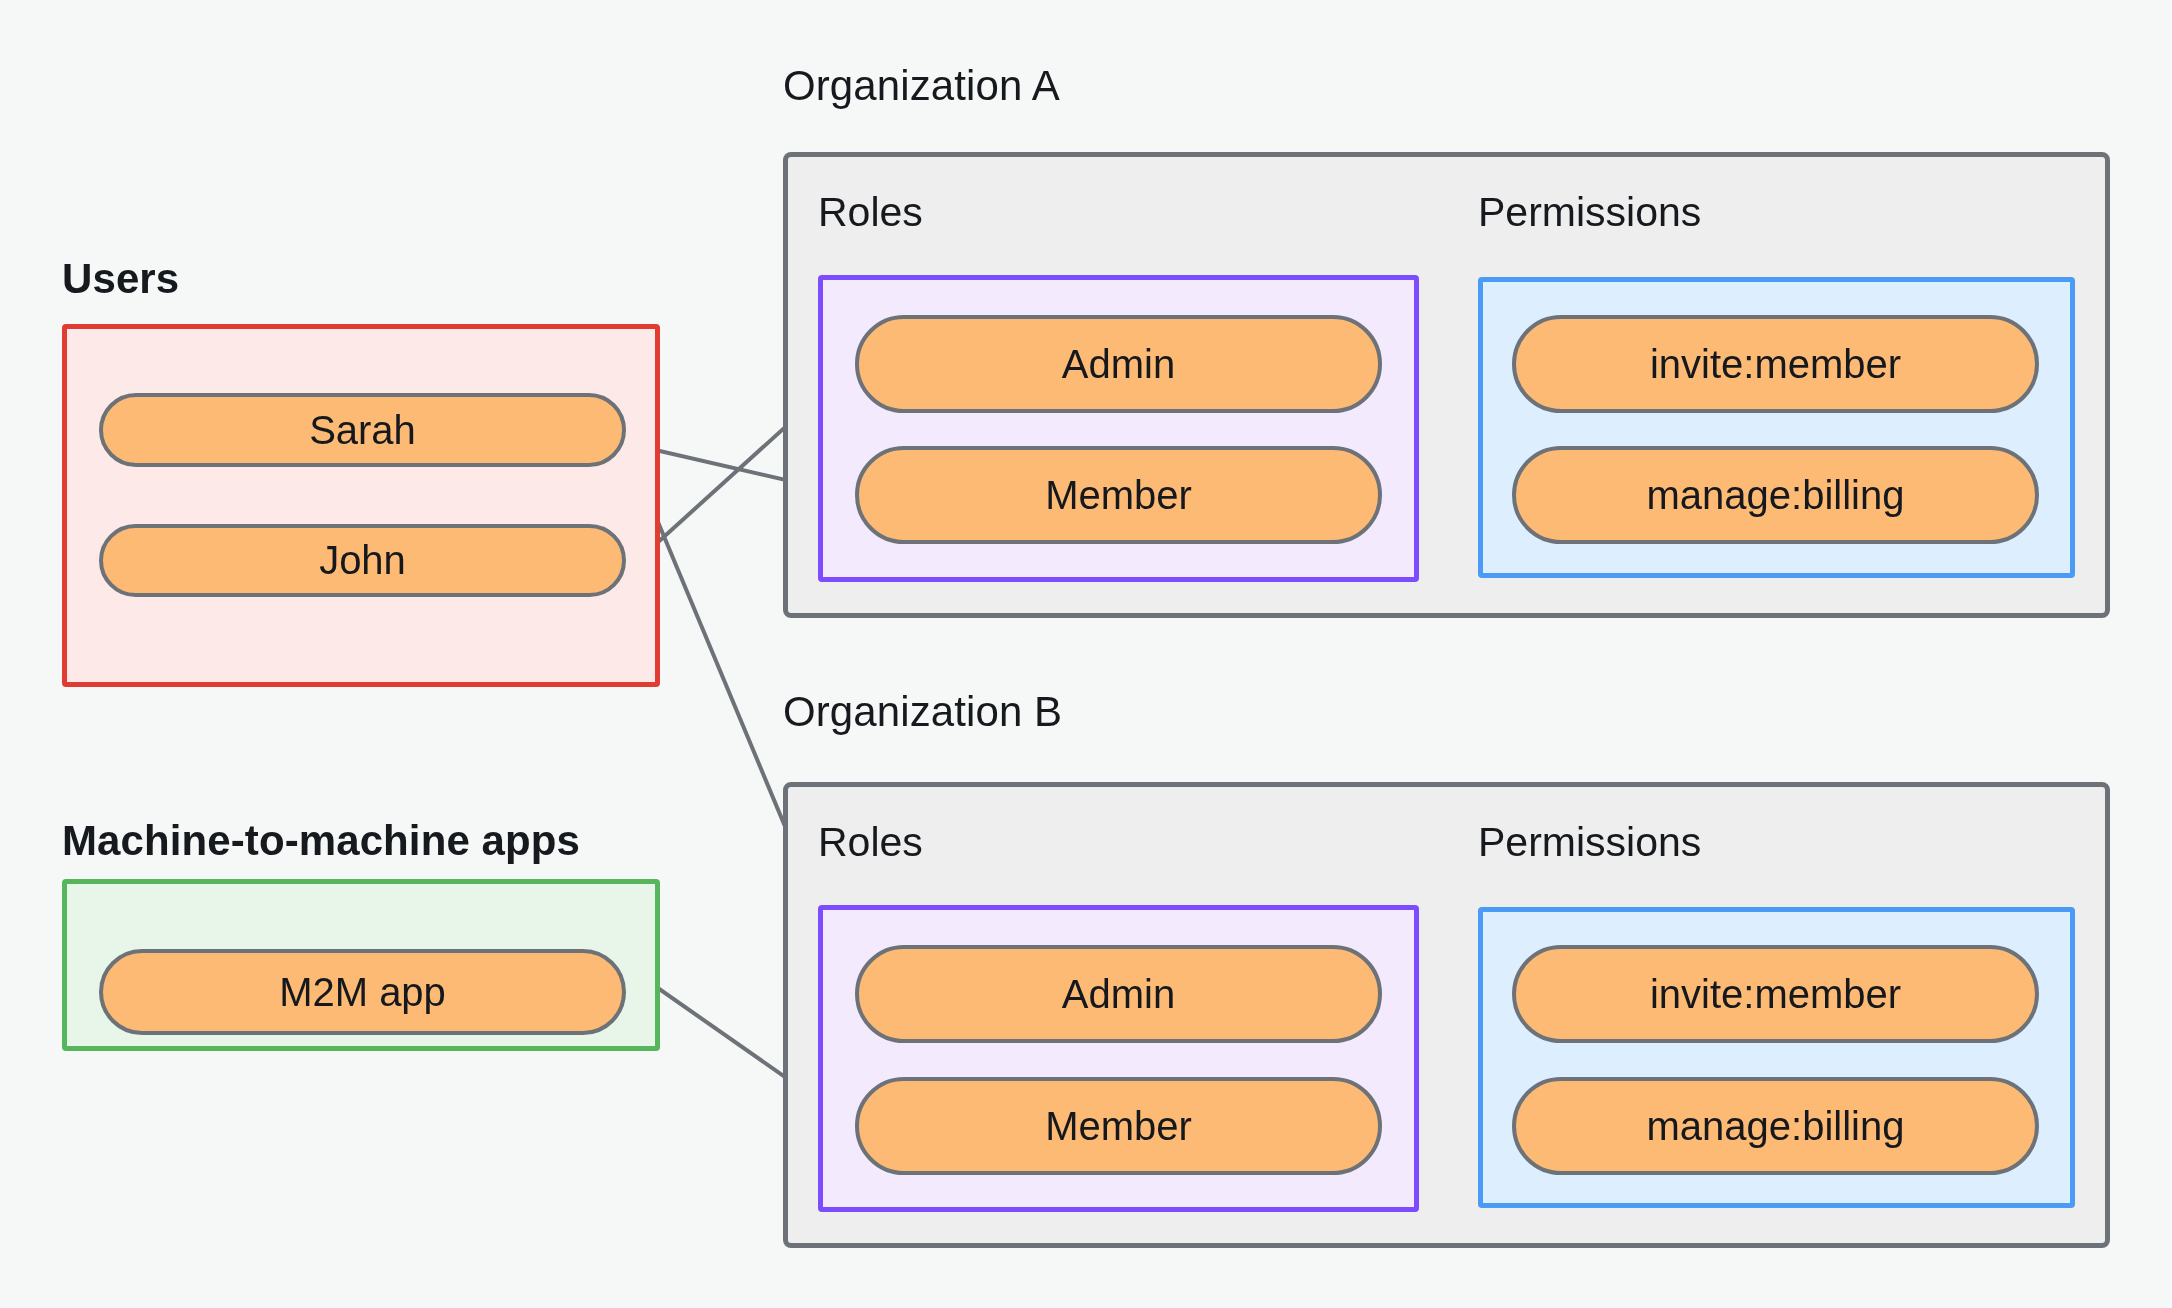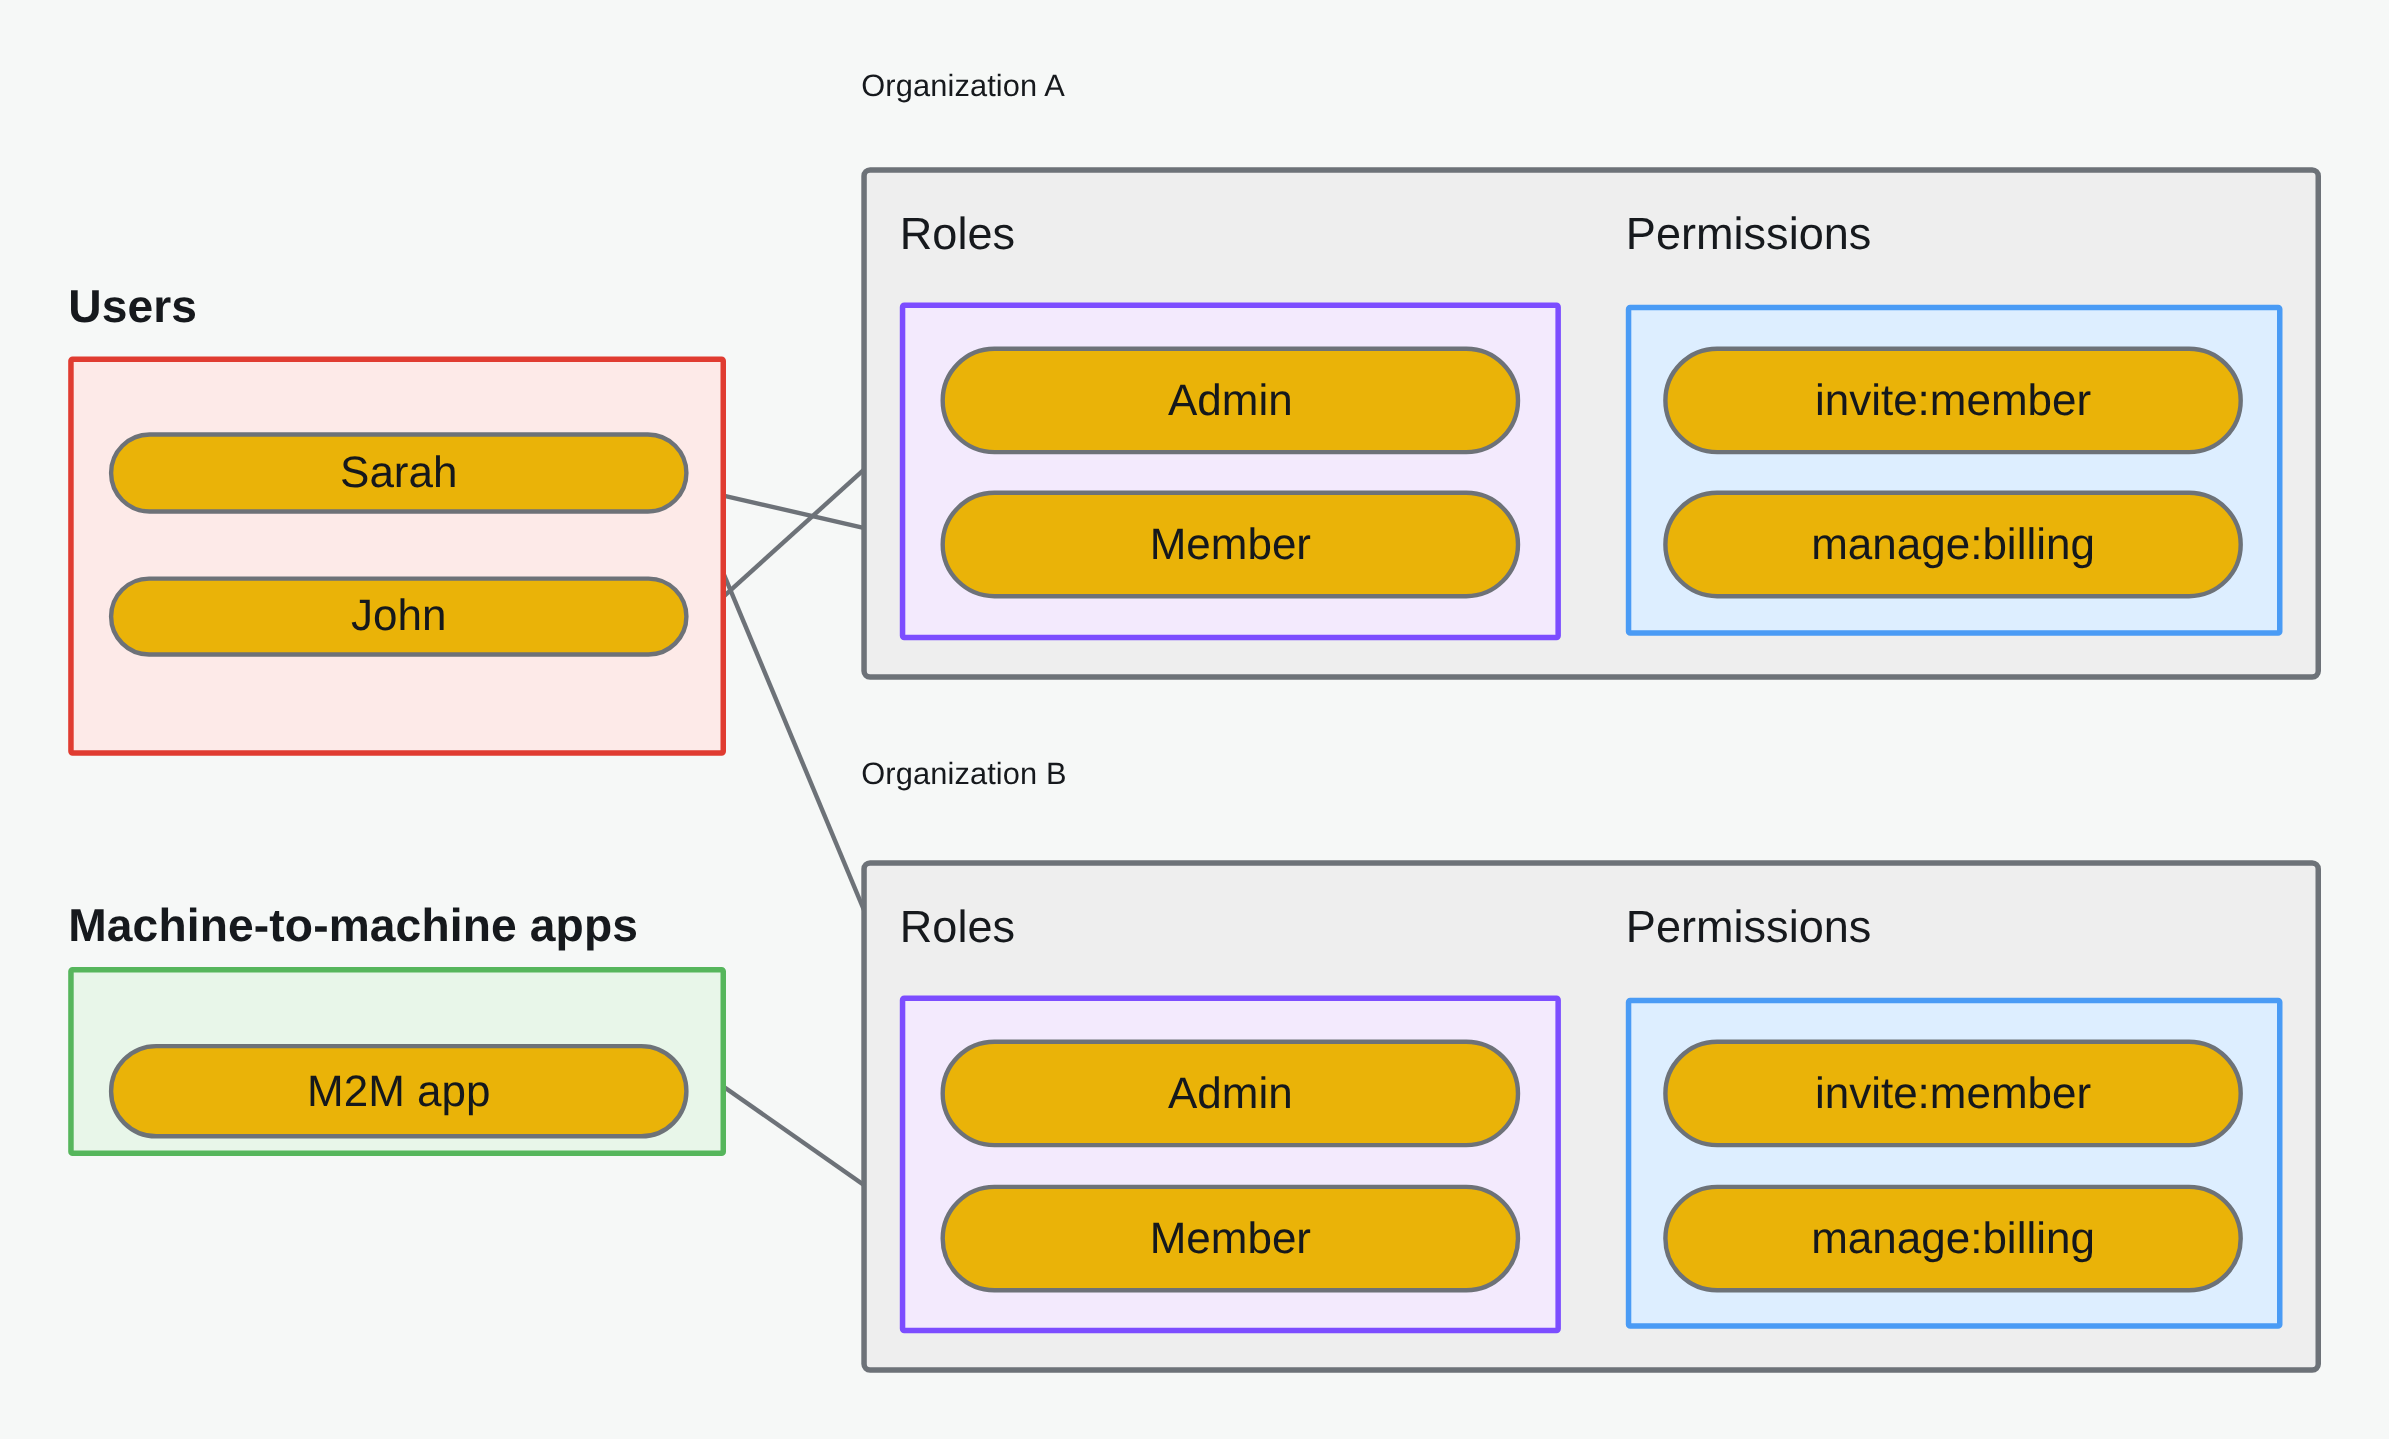--- a/index.html
+++ b/index.html
@@ -24,21 +24,21 @@
     position: absolute;
     font-size: 42px;
     font-weight: 700;
     color: #16191d;
     white-space: nowrap;
     letter-spacing: 0.1px;
     margin-top: 19px;
   }
   .org-title {
     position: absolute;
-    font-size: 28px;
+    font-size: 42px;
     font-weight: 400;
     color: #16191d;
     white-space: nowrap;
     letter-spacing: 0.1px;
   }
   .sub-title {
     position: absolute;
     font-size: 41px;
     font-weight: 400;
     color: #16191d;
@@ -70,21 +70,21 @@
   }
   .box-perms {
     background: #ddeeff;
     border: 5px solid #4a9bf5;
   }
 
   
   .pill {
     position: absolute;
     box-sizing: border-box;
-    background: #eab308;
+    background: #fdba74;
     border: 4px solid #6d7278;
     border-radius: 999px;
     display: flex;
     align-items: center;
     justify-content: center;
     font-size: 40px;
     color: #15181c;
     font-family: "Liberation Sans", sans-serif;
     white-space: nowrap;
   }

